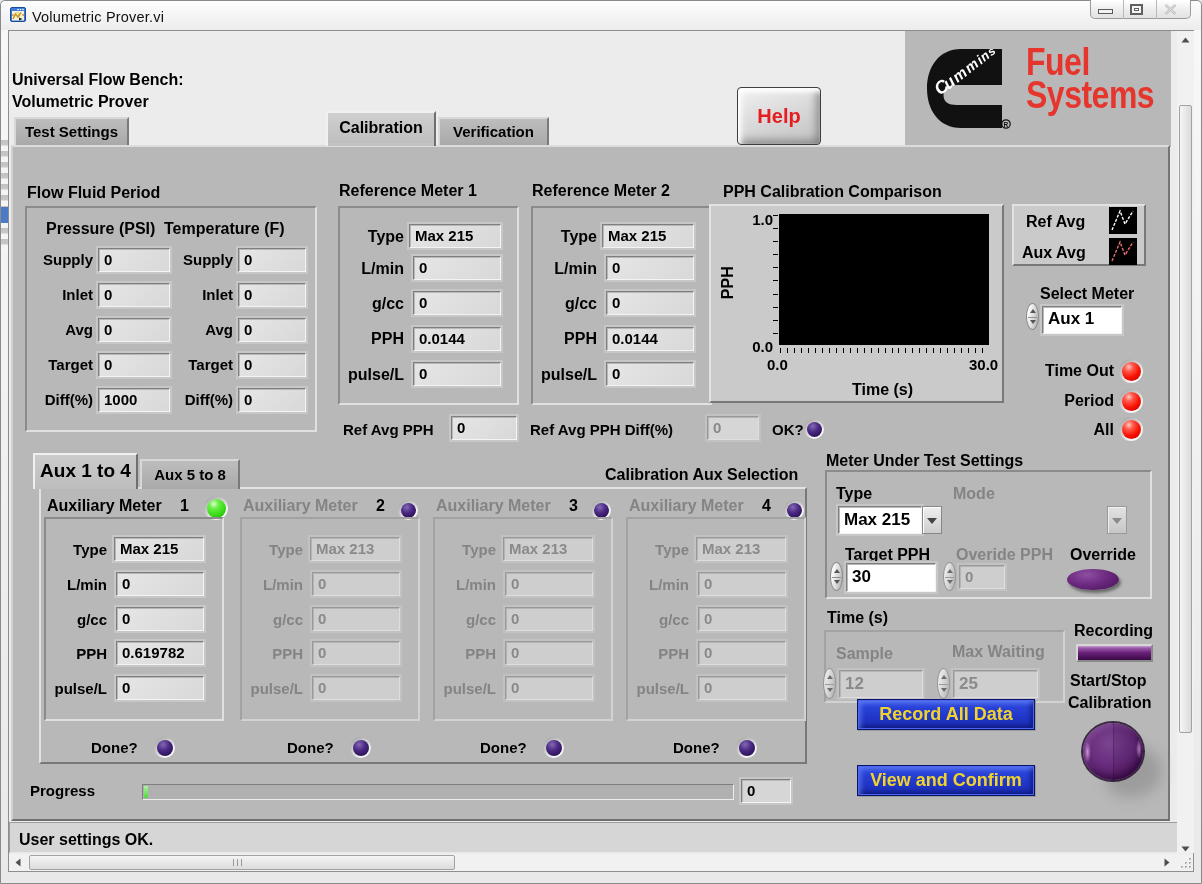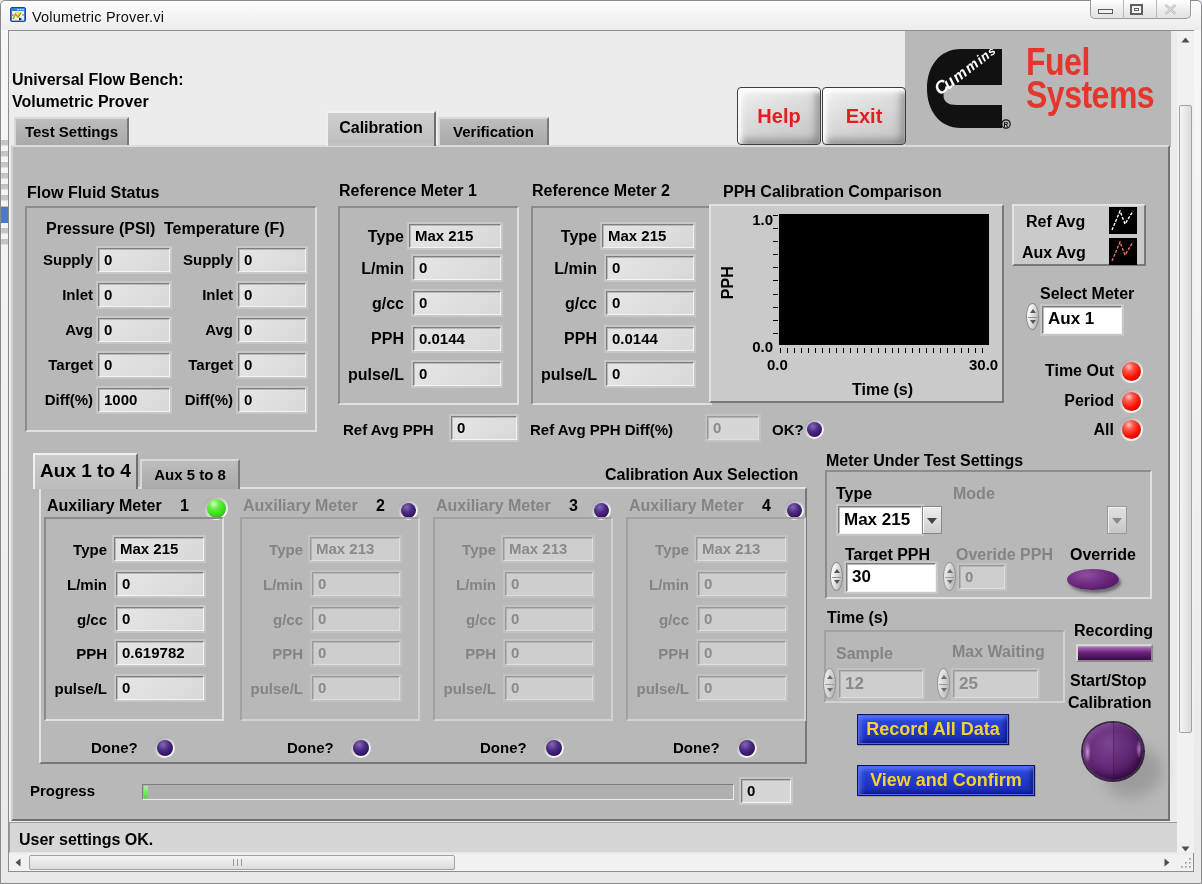--- a/index.html
+++ b/index.html
@@ -80,30 +80,29 @@
       <text x="64.2" y="7.6" transform="rotate(-38 64.2 7.6)" font-family="Liberation Sans,sans-serif" font-weight="bold" font-style="italic" font-size="12" fill="#fff">s</text>
       <circle cx="79" cy="75" r="4.2" fill="none" stroke="#111" stroke-width="1.2"></circle>
 <text x="76.6" y="77.6" font-size="6.5" font-weight="bold" fill="#111" font-family="Liberation Sans,sans-serif">R</text>
 </svg>
 <div class="abs" style="left:1026px;top:46px;font-weight:bold;font-size:32px;line-height:27px;color:#e5352c;letter-spacing:-0.5px;transform:scaleY(1.22);transform-origin:0 0">Fuel<br>Systems</div>
 
 <div class="lbl l16" style="left:12px;top:71px">Universal Flow Bench:</div>
 <div class="lbl l16" style="left:12px;top:93px">Volumetric Prover</div>
 
 <div class="btn3d" style="left:737px;top:87px;width:84px;height:58px;line-height:56px">Help</div>
-<div class="btn3d" style="left:822px;top:87px;width:84px;height:58px;line-height:56px">Exit</div>
 
 <div class="tabun" style="left:14px;top:117px;width:115px;height:28px;font-size:15px;line-height:25px">Test Settings</div>
 <div class="tabun" style="left:438px;top:117px;width:111px;height:28px;font-size:15px;line-height:25px">Verification</div>
 
 <div class="abs" style="left:11px;top:145px;width:1159px;height:676px;background:#b8b8b8;border:2px solid;border-color:#dcdcdc #747474 #6f6f6f #d0d0d0;box-sizing:border-box"></div>
 <div class="tabsel" style="left:326px;top:111px;width:110px;height:35px;font-size:16px;line-height:30px">Calibration</div>
 <div class="abs" style="left:328px;top:143px;width:106px;height:3px;background:#c3c3c3"></div>
 
-<div class="lbl l16" style="left:27px;top:184px">Flow Fluid Status</div>
+<div class="lbl l16" style="left:27px;top:184px">Flow Fluid Period</div>
 <div class="gb" style="left:25px;top:206px;width:292px;height:226px"></div>
 <div class="lbl l16" style="left:46px;top:220px">Pressure (PSI)</div>
 <div class="lbl l16" style="left:164px;top:220px">Temperature (F)</div>
 <div class="lbl rt" style="left:23px;top:251px;width:70px">Supply</div>
 <div class="lbl rt" style="left:23px;top:286px;width:70px">Inlet</div>
 <div class="lbl rt" style="left:23px;top:321px;width:70px">Avg</div>
 <div class="lbl rt" style="left:23px;top:356px;width:70px">Target</div>
 <div class="lbl rt" style="left:23px;top:391px;width:70px">Diff(%)</div>
 <div class="fld" style="left:98px;top:248px;width:72px">0</div>
 <div class="fld" style="left:98px;top:283px;width:72px">0</div>
@@ -333,21 +332,21 @@
 <div class="abs" style="left:1076px;top:644px;width:77px;height:18px;box-sizing:border-box;border:2px solid;border-color:#d6d6d6 #8a8a8a #8a8a8a #d6d6d6;background:linear-gradient(180deg,#c9a0d4 0%,#9b5cab 14%,#6b2179 48%,#471055 85%,#3a0a47 100%)"></div>
 <div class="lbl l16" style="left:1070px;top:672px">Start/Stop</div>
 <div class="lbl l16" style="left:1068px;top:694px">Calibration</div>
 <div class="abs" style="left:1106px;top:747px;width:56px;height:50px;border-radius:48% 52% 60% 40%;background:#9c9c9c;filter:blur(7px)"></div>
 <div class="abs" style="left:1083px;top:723px;width:60px;height:57px;border-radius:50%;background:radial-gradient(circle at 45% 35%,#7b4490 0%,#6a2f7f 40%,#571d68 70%,#43104f 100%);box-shadow:0 0 0 2px rgba(25,5,35,.8),inset -3px -4px 6px rgba(35,0,45,.55),inset 3px 3px 5px rgba(170,120,185,.35);overflow:hidden">
 <div style="position:absolute;left:50%;top:0;width:50%;height:100%;background:rgba(30,0,40,.10);border-left:1px solid rgba(30,0,40,.25)"></div>
 <div style="position:absolute;left:1px;top:18px;width:7px;height:22px;border-radius:50%;background:radial-gradient(ellipse,rgba(220,170,230,.8),rgba(220,170,230,0) 70%)"></div>
 <div style="position:absolute;right:1px;top:16px;width:6px;height:20px;border-radius:50%;background:radial-gradient(ellipse,rgba(215,160,225,.7),rgba(215,160,225,0) 70%)"></div>
 </div>
 
-<div class="btnblue" style="left:857px;top:714px;width:152px;height:31px;line-height:29px">Record All Data</div>
+<div class="btnblue" style="left:857px;top:699px;width:178px;height:31px;line-height:29px">Record All Data</div>
 <div class="btnblue" style="left:857px;top:765px;width:178px;height:31px;line-height:29px">View and Confirm</div>
 
 <div class="lbl" style="left:30px;top:782px">Progress</div>
 <div class="abs" style="left:142px;top:784px;width:592px;height:16px;box-sizing:border-box;background:#b0b0b0;border:1px solid;border-color:#7e7e7e #ececec #ececec #7e7e7e"></div>
 <div class="abs" style="left:144px;top:786px;width:4px;height:12px;background:linear-gradient(180deg,#aaf49a,#52d83e)"></div>
 <div class="fld" style="left:741px;top:779px;width:50px;background:#d6d6d6">0</div>
 
 <div class="abs" style="left:9px;top:822px;width:1184px;height:31px;background:#d6d6d6;border:1px solid;border-color:#9c9c9c #e8e8e8 #e8e8e8 #9c9c9c;box-sizing:border-box"></div>
 <div class="lbl l16" style="left:19px;top:831px">User settings OK.</div>
 

